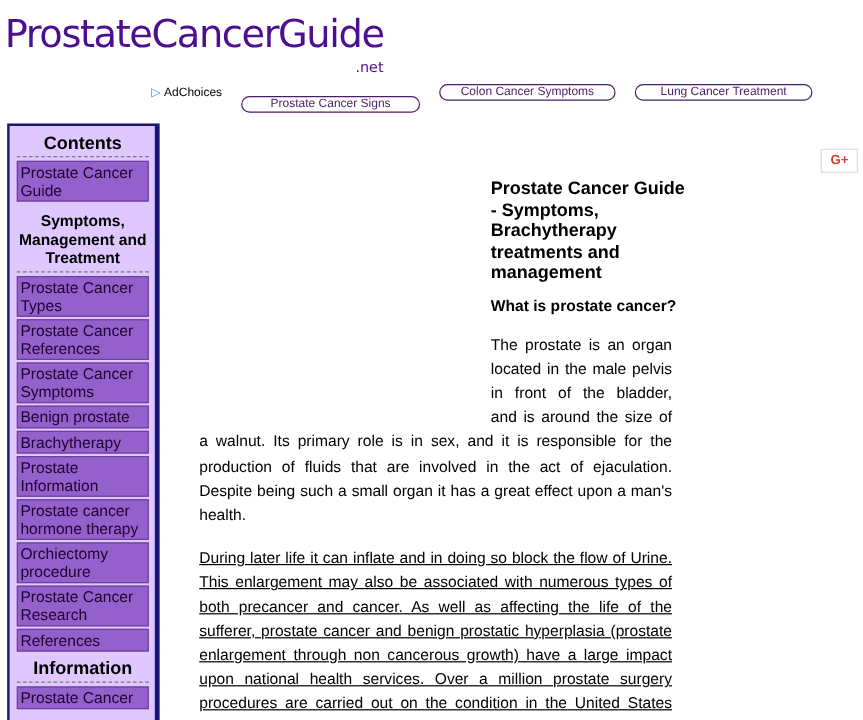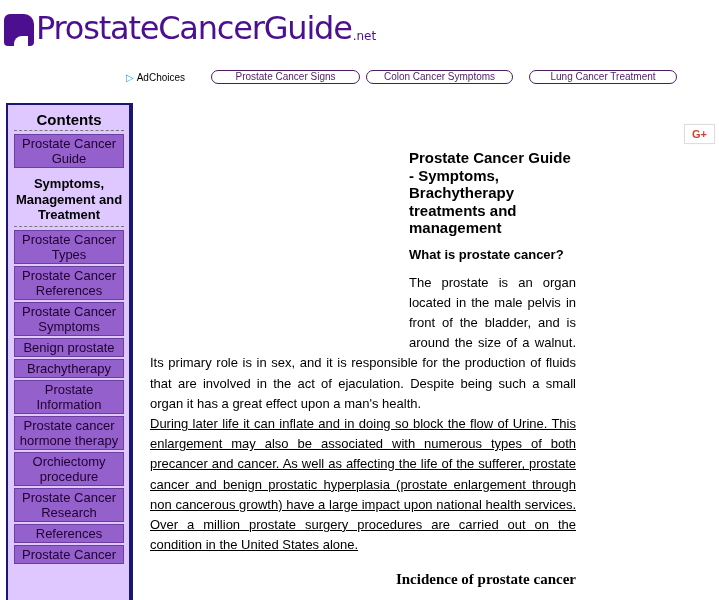--- a/index.html
+++ b/index.html
@@ -1,76 +1,77 @@
 <!DOCTYPE html>
 <html><head>
 <meta charset="utf-8">
 <style>
   html, body { margin:0; padding:0; background:#ffffff; }
   body { width:719px; height:600px; overflow:hidden; position:relative; font-family:"Liberation Sans", sans-serif; color:#000; }
-  .logo { position:absolute; left:4px; top:10px; height:36px; display:flex; align-items:flex-end; }
+  .logo { position:absolute; left:4px; top:10px; height:36px; display:flex; align-items:flex-end;flex-direction:column; }
   .logo-mark { width:30px; height:32px; background:#4b0f8f; border-radius:6px 10px 4px 4px; position:relative; margin-right:2px; }
   .logo-mark::after { content:""; position:absolute; left:10px; bottom:-2px; width:14px; height:12px; background:#fff; border-radius:8px 0 0 0; }
   .logo-text { font-family:"DejaVu Sans", sans-serif; font-size:32px; color:#4b0f8f; letter-spacing:-1.2px; line-height:36px; }
   .logo-net { font-family:"DejaVu Sans", sans-serif; font-size:12px; color:#4b0f8f; margin-left:1px; line-height:20px; }
 
   .adbar { position:absolute; top:70px; left:126px; height:14px; display:flex; align-items:center; font-size:10px; }
   .adchoices { display:flex; align-items:center; color:#000; margin-right:20px; }
   .adchoices .tri { color:#1fa2e6; font-size:10px; margin-right:3px; }
   .adlink { position:absolute; top:70px; height:12px; border:1px solid #4b1c63; border-radius:7px; font-size:10px; line-height:12px; text-align:center; color:#4b1c63; }
 
   .sidebar { position:absolute; left:6px; top:103px; width:127px; height:510px; background:#dec8ff; border:2px solid #1a1675; border-right-width:4px; box-sizing:border-box; padding:4px 5px 0 6px; }
   .side-head { font-weight:bold; text-align:center; font-size:15px; padding:2px 0 2px; border-bottom:1px dashed #777; margin-bottom:3px; }
   .side-sub { font-weight:bold; text-align:center; font-size:13px; line-height:15.5px; padding:6px 0 3px; border-bottom:1px dashed #777; margin-bottom:3px; }
-  .side-item { background:#9460cc; border:1px solid #6b3fa0; color:#200032; font-size:13px; line-height:15px; padding:1px 2px; margin-bottom:2px;text-align:center; }
+  .side-item { background:#9460cc; border:1px solid #6b3fa0; color:#200032; font-size:13px; line-height:15px; padding:1px 2px; margin-bottom:2px; }
 
   .gplus { position:absolute; left:684px; top:124px; width:29px; height:18px; border:1px solid #ddd; background:#fff; color:#d23f31; font-size:11px; font-weight:bold; text-align:center; line-height:18px; box-shadow:0 0 1px #eee; }
 
   .content { position:absolute; left:150px; top:145px; width:426px; }
   .title { margin-left:259px; font-size:15px; font-weight:bold; line-height:17.5px; margin-top:4px; }
   .subq { margin-left:259px; font-size:13px; font-weight:bold; margin-top:10px; }
-  p.body { font-size:13px; line-height:20.2px; text-align:justify; margin:0; }
+  p.body { font-size:13px; line-height:20.2px; text-align:justify; margin:16px; }
   .ad-space { float:left; width:259px; height:80px; }
   .p1 { margin-top:11px; }
   .p2 { margin-top:20px;text-decoration:underline; }
   .h2 { font-family:"Liberation Serif", serif; font-weight:bold; font-size:15px; margin-top:16px; margin-left:-3px;text-align:right; }
 </style>
 </head>
 <body>
 
 <div class="logo">
   <div class="logo-mark"></div>
   <span class="logo-text">ProstateCancerGuide</span>
   <span class="logo-net">.net</span>
 </div>
 
 <div class="adbar">
   <span class="adchoices">
     <span class="tri">▷</span>
     <span>AdChoices</span>
   </span>
 </div>
-<div class="adlink" style="left:211px;width:147px;">Prostate Cancer Signs</div>
+<div class="adlink" style="left:201px;width:147px;margin-top:10px;">Prostate Cancer Signs</div>
 <div class="adlink" style="left:366px;width:145px;">Colon Cancer Symptoms</div>
 <div class="adlink" style="left:529px;width:146px;">Lung Cancer Treatment</div>
 
 <nav class="sidebar">
   <div class="side-head">Contents</div>
   <div class="side-item">Prostate Cancer Guide</div>
   <div class="side-sub">Symptoms, Management and Treatment</div>
   <div class="side-item">Prostate Cancer Types</div>
   <div class="side-item">Prostate Cancer References</div>
   <div class="side-item">Prostate Cancer Symptoms</div>
   <div class="side-item">Benign prostate</div>
   <div class="side-item">Brachytherapy</div>
   <div class="side-item">Prostate Information</div>
   <div class="side-item">Prostate cancer hormone therapy</div>
   <div class="side-item">Orchiectomy procedure</div>
   <div class="side-item">Prostate Cancer Research</div>
   <div class="side-item">References</div>
+  <div class="side-head" style="margin-top:4px;">Information</div>
   <div class="side-item">Prostate Cancer</div>
 </nav>
 
 <div class="gplus">G+</div>
 
 <main class="content">
   <div class="title">Prostate Cancer Guide - Symptoms, Brachytherapy treatments and management</div>
   <div class="subq">What is prostate cancer?</div>
   <div class="p1">
     <div class="ad-space"></div>

